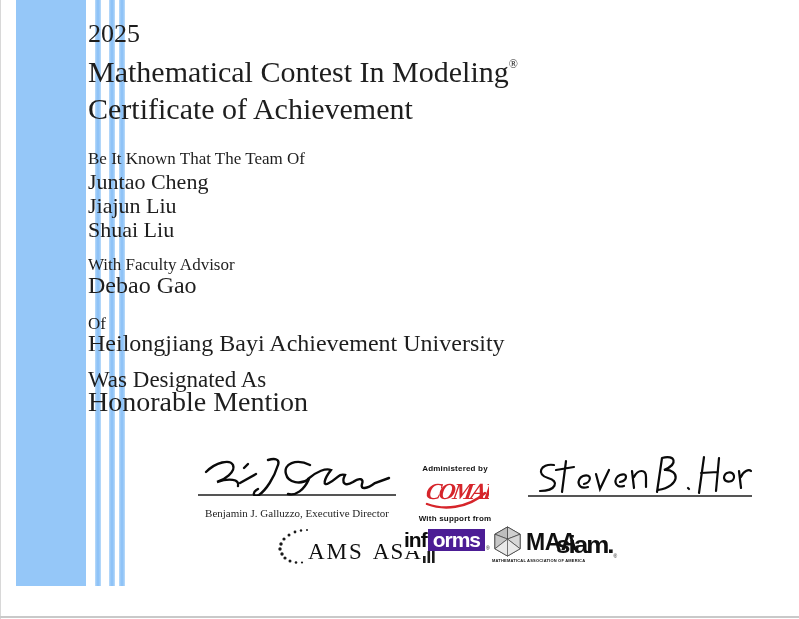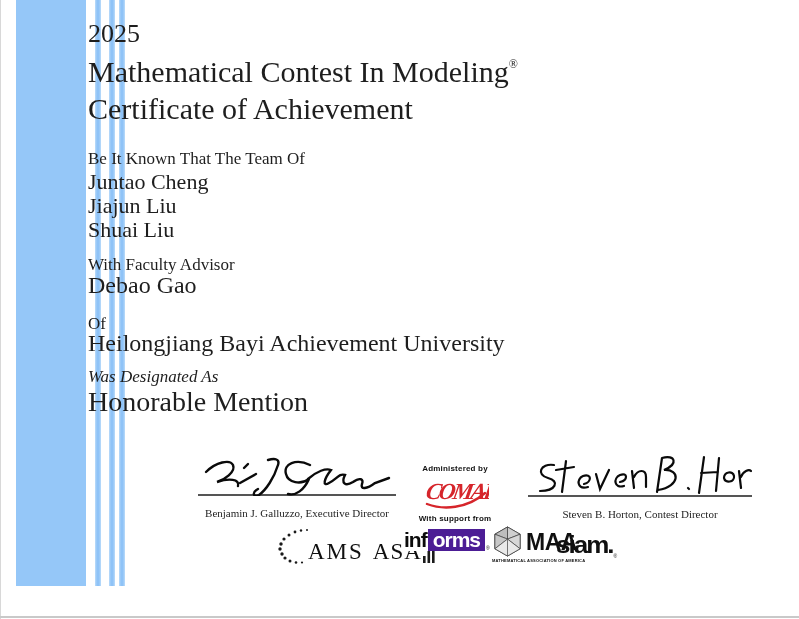--- a/index.html
+++ b/index.html
@@ -28,21 +28,21 @@
   .l-year  { top:19px;  font-size:26px; }
   .l-title { top:35px;  font-size:30px;margin-top:20px; }
   .l-title sup { font-size:12px; vertical-align:14px; }
   .l-cert  { top:92px;  font-size:30px; }
   .l-known { top:149px; font-size:17px; }
   .l-team  { top:170px; font-size:22px; line-height:24px; }
   .l-advl  { top:255px; font-size:17px; }
   .l-adv   { top:272px; font-size:24px; }
   .l-of    { top:314px; font-size:17px; }
   .l-univ  { top:330px; font-size:24px; }
-  .l-desig { top:367px; font-size:17px;font-style:italic; }
+  .l-desig { top:367px; font-size:23px; }
   .l-award { top:386px; font-size:28px; }
 
   
   .sig { position:absolute; text-align:center; }
   .sig-left  { left:198px; top:452px; width:198px; }
   .sig-right { left:528px; top:453px; width:224px; }
   .sig svg { display:block; }
   .sig-line { border-top:2px solid #555; margin-top:-2px; }
   .sig-caption { font-size:11px; margin-top:11px; white-space:nowrap; }
 
@@ -137,21 +137,20 @@
       <path d="M92 29 C 100 27, 100 19, 92 22 C 85 25, 86 36, 96 33"></path>
       <path d="M104 18 L 106 35 M106 24 C 110 16, 118 16, 118 24 L 118 34"></path>
       <path d="M134 5 L 129 39 M134 5 C 147 1, 151 11, 136 17 C 152 16, 153 33, 130 37"></path>
       <path d="M160 35 L 161 36"></path>
       <path d="M176 4 L 171 40 M191 5 L 188 38 M173 20 L 190 19"></path>
       <path d="M196 25 C 196 19, 205 17, 206 23 C 207 29, 197 31, 196 25"></path>
       <path d="M211 18 L 213 35 M213 24 C 215 18, 221 16, 223 18"></path>
     </g>
   </svg>
   <div class="sig-line"></div>
-  <div class="sig-caption">Steven B. Horton, Contest Director</div>
 </div>
 
 <div class="logo logo-ams">
   <svg width="40" height="38" viewBox="0 0 40 38">
     <g fill="#1a1a1a">
       <circle cx="33" cy="3" r="1.0"></circle>
         <circle cx="27" cy="3.5" r="1.2"></circle>
       <circle cx="21" cy="5" r="1.4"></circle>
         <circle cx="15" cy="8" r="1.5"></circle>
       <circle cx="10" cy="12" r="1.6"></circle>

